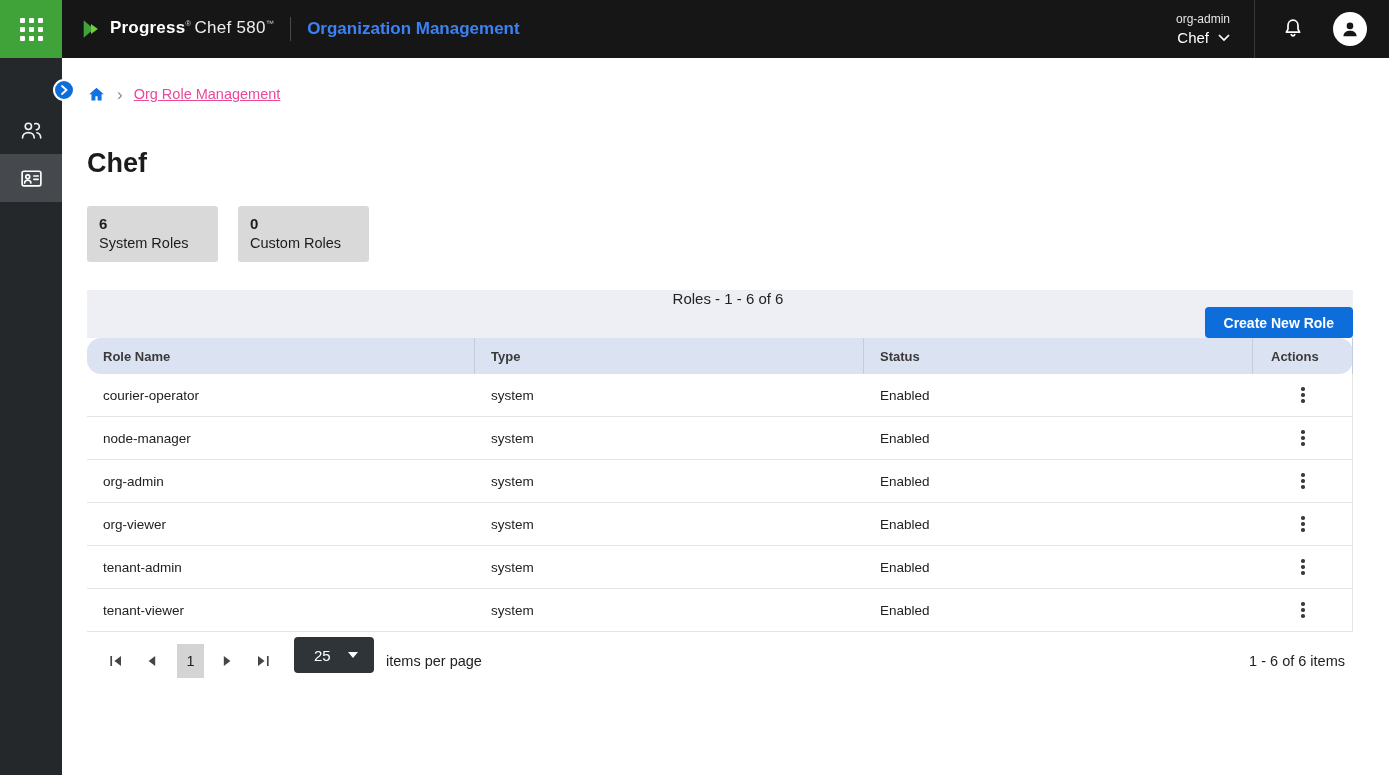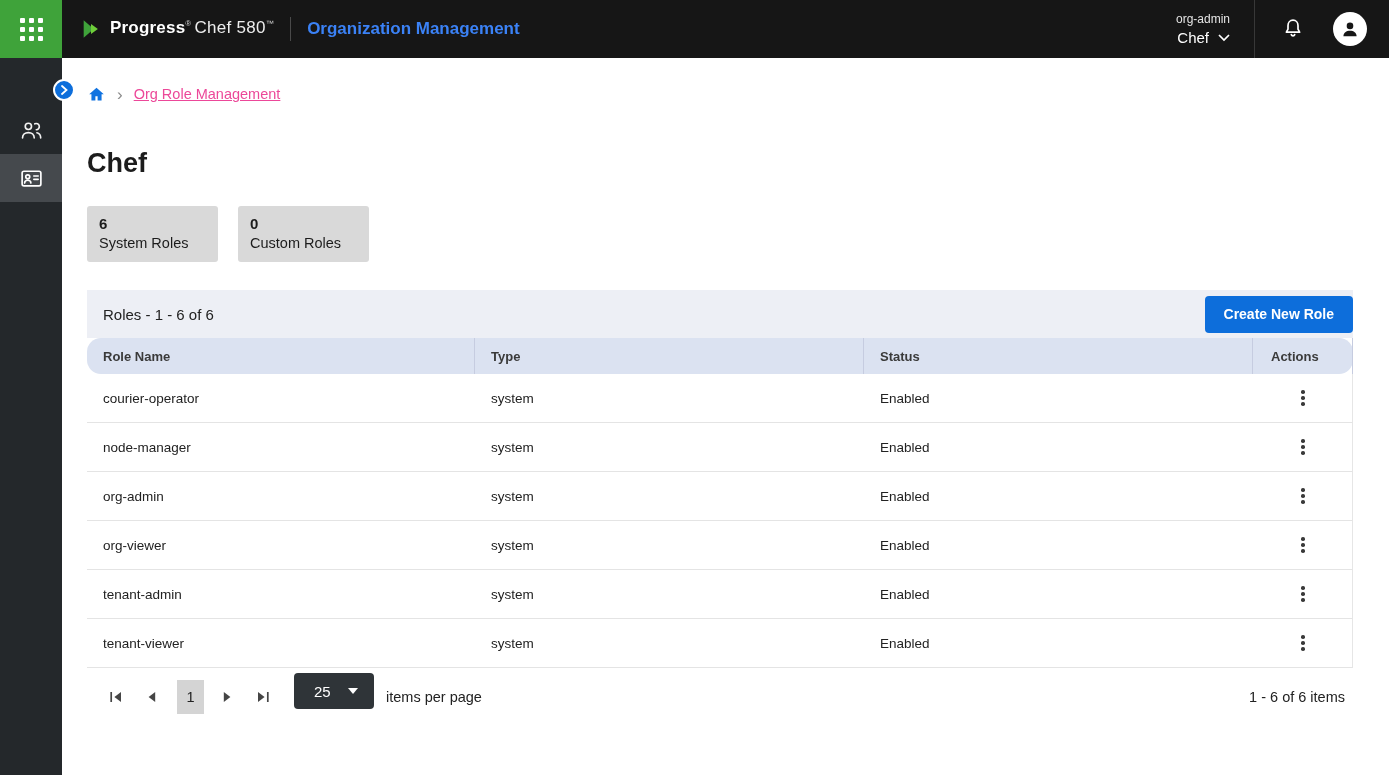--- a/index.html
+++ b/index.html
@@ -48,31 +48,31 @@
 
   .page-title { margin-top:42px; font-size:27px; font-weight:700; color:#1c1c1c; line-height:34px; }
 
   .cards { display:flex; gap:20px; margin-top:26px; }
   .card { background:#d9d9d9; border-radius:3px; padding:9px 20px 11px 12px; min-width:131px; }
   .card-value { font-weight:700; font-size:15px; color:#1c1c1c; }
   .card-label { font-size:14.5px; color:#1c1c1c; margin-top:3px; }
 
   
   .table-wrap { margin-top:28px; width:1266px; }
-  .toolbar { height:48px; background:#edeff5; display:flex; align-items:center; padding-left:16px; }
+  .toolbar { height:48px; background:#edeff5; display:flex; align-items:center; padding-left:16px;flex-direction:column; }
   .toolbar-title { font-size:15px; color:#222; }
   .create-btn { margin-left:auto; height:37px; padding:0 19px; background:#0d6edb; color:#fff; font-size:14px;
     font-weight:600; border:none; border-radius:4px; cursor:pointer; font-family:"Liberation Sans", sans-serif; }
 
   .grid-header { display:grid; grid-template-columns:388px 389px 389px 100px; background:#dbe2f1; height:36px;border-radius:14px; }
   .h-cell { padding-left:16px; font-size:13px; font-weight:700; color:#3a3a3a; display:flex; align-items:center;
     border-right:1px solid #c6cce0; cursor:pointer; }
   .h-cell.actions { justify-content:flex-start; padding-left:18px; }
 
-  .grid-row { display:grid; grid-template-columns:388px 389px 389px 100px; height:49px; align-items:center;
+  .grid-row { display:grid; grid-template-columns:388px 389px 389px 100px; height:43px; align-items:center;
     border-bottom:1px solid #e4e4e4; border-right:1px solid #e6e6e6; font-size:13.5px; color:#222; background:#fff; }
   .cell { padding-left:16px; }
   .cell-actions { display:flex; justify-content:center; padding-left:0; }
   .kebab { width:26px; height:26px; display:flex; flex-direction:column; align-items:center; justify-content:center;
     gap:2.5px; cursor:pointer; background:none; border:none; }
   .kebab i { width:3.5px; height:3.5px; border-radius:50%; background:#3a3a3a; display:block; }
 
   
   .pager { height:58px; display:flex; align-items:center; padding-left:18px; }
   .pg-btn { width:22px; height:22px; display:flex; align-items:center; justify-content:center; background:none;

